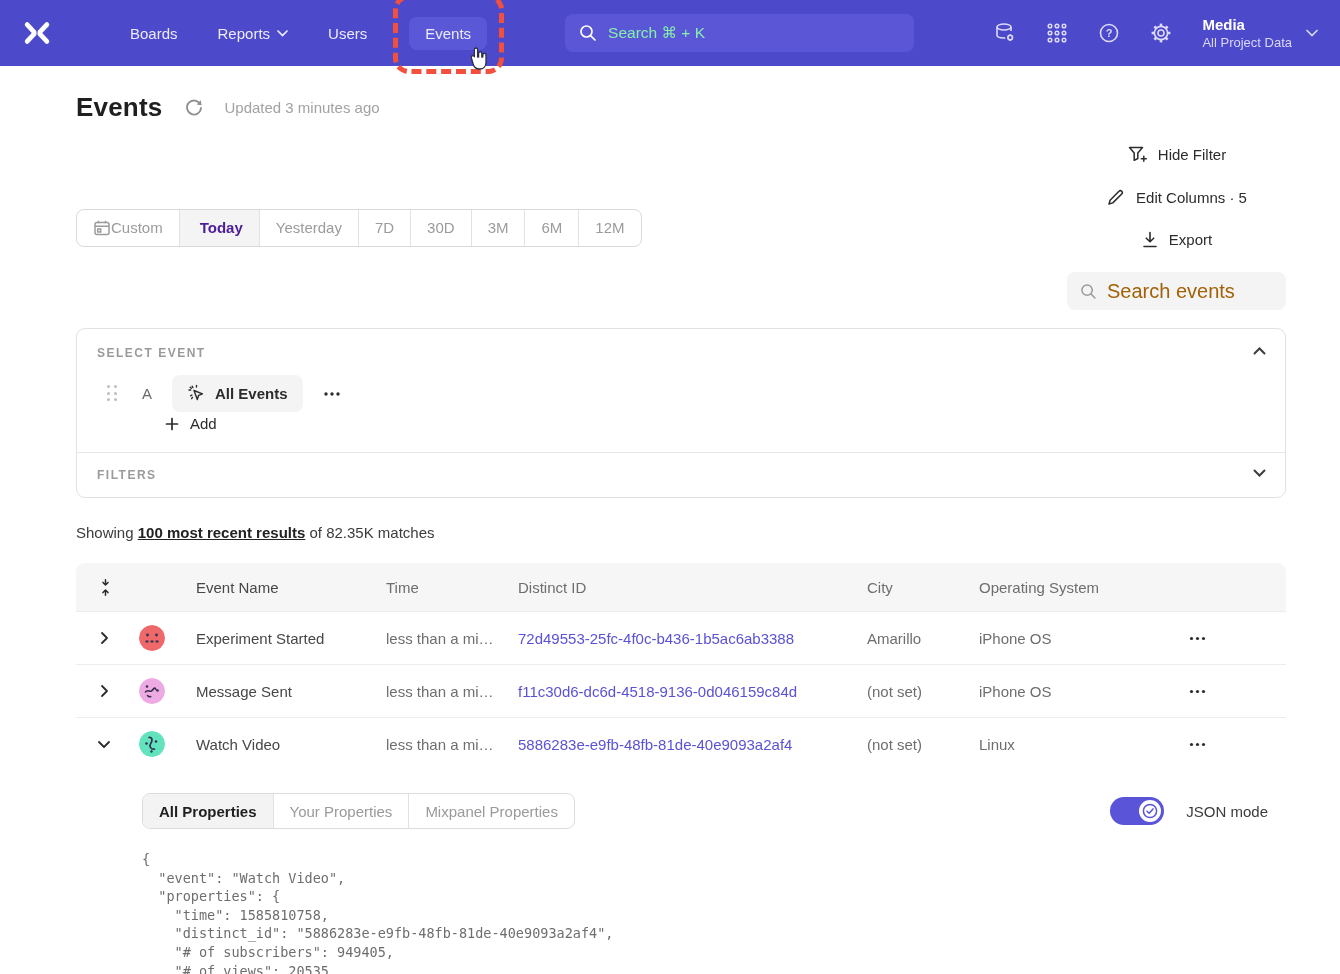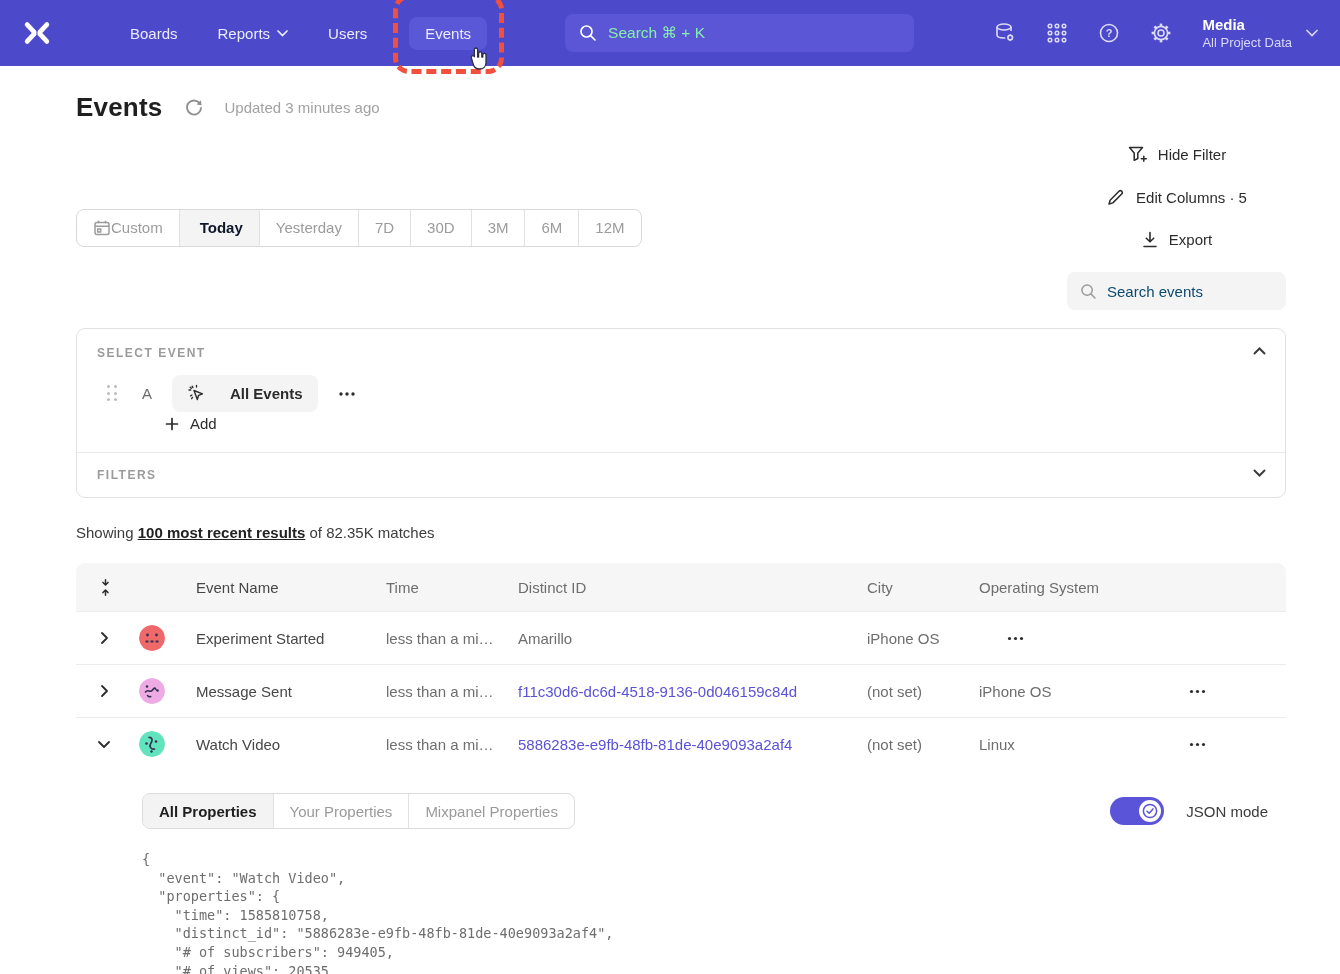--- a/index.html
+++ b/index.html
@@ -32,37 +32,37 @@
   .title-row { margin-top:26px; display:flex; align-items:center; gap:22px; }
   .page-title { font-size:26px; font-weight:bold; color:#1f1f1f; letter-spacing:.2px; }
   .refresh-btn { display:flex; align-items:center; cursor:pointer; }
   .updated { color:#a2a2a2; font-size:15px; margin-left:-2px; }
 
   .controls-row { margin-top:22px; display:flex; align-items:center; }
   .segmented { display:inline-flex; border:1px solid #d9d9d9; border-radius:8px; overflow:hidden; height:38px; background:#fff; }
   .segment { display:flex; align-items:center; gap:0; padding:0 16px; font-size:15px; color:#9b9b9b;
     border-left:1px solid #e2e2e2; cursor:pointer; white-space:nowrap; }
   .segment:first-child { border-left:none; }
-  .segment.selected { background:#f4f4f4; color:#0f172a; font-weight:bold;padding-left:20px; }
+  .segment.selected { background:#f4f4f4; color:#4c1d95; font-weight:bold;padding-left:20px; }
   .toolbar { display:flex; align-items:center; margin-left:auto; gap:23px;flex-direction:column; }
   .tool-btn { display:flex; align-items:center; gap:10px; font-size:15px; color:#2c2c2c; cursor:pointer; white-space:nowrap; }
   .search-events { width:219px; height:38px; background:#f4f4f4; border-radius:8px; border:none;
     display:flex; align-items:center; gap:10px; padding:0 13px; cursor:text; }
-  .search-events span { color:#0c4a6e; font-size:15px; }
+  .search-events span { color:#a16207; font-size:20px; }
 
   
   .query-card { margin-top:18px; border:1px solid #e2e2e2; border-radius:9px; background:#fff; }
   .qc-section1 { padding:17px 20px 18px 20px; position:relative; }
   .qc-label { font-size:12px; letter-spacing:1.5px; color:#9b9b9b; font-weight:bold; }
   .qc-collapse { position:absolute; top:13px; right:14px; padding:5px; cursor:pointer; }
   .event-row { display:flex; align-items:center; margin-top:15px; gap:0; }
   .drag-handle { display:grid; grid-template-columns:repeat(2,4px); grid-auto-rows:4px; gap:2.5px 3px; padding:6px 0; margin-left:10px; cursor:grab; }
   .drag-handle i { width:3px; height:3px; border-radius:50%; background:#bdbdbd; }
   .row-letter { font-size:15px; color:#6a6a6a; margin:0 20px 0 24px; }
-  .event-pill { display:flex; align-items:center; gap:24px; background:#f4f4f4; border-radius:8px;
+  .event-pill { display:flex; align-items:center; gap:9px; background:#f4f4f4; border-radius:8px;
     padding:9px 15px; cursor:pointer; }
   .event-pill b { font-size:15px; color:#2c2c2c; }
   .more-dots { margin-left:16px; cursor:pointer; padding:4px; display:flex; }
   .add-row { display:flex; align-items:center; gap:11px; margin:3px 0 2px 68px; cursor:pointer; width:70px; }
   .add-row span { font-size:15px; color:#2c2c2c; }
   .qc-divider { height:1px; background:#e7e7e7; }
   .qc-section2 { padding:15px 20px; position:relative; }
 
   
   .summary { margin-top:26px; font-size:15px; color:#3c3c3c; }
@@ -348,20 +348,21 @@
       <div>
         <svg class="avatar" width="26" height="26" viewBox="0 0 26 26">
           <circle cx="13" cy="13" r="13" fill="#f0696a" style="fill: rgb(240, 105, 106);"></circle>
           <circle cx="8.5" cy="10" r="1.4" fill="#34304e"></circle>
             <circle cx="17.5" cy="10" r="1.4" fill="#34304e"></circle>
           <path d="M6.5 16.5 h13" stroke="#34304e" stroke-width="2" stroke-dasharray="3 2"></path>
         </svg>
       </div>
       <div class="cell-name">Experiment Started</div>
       <div class="cell-time">less than a min...</div>
+      <a class="cell-id">72d49553-25fc-4f0c-b436-1b5ac6ab3388</a>
       <div class="cell-dim">Amarillo</div>
       <div class="cell-dim">iPhone OS</div>
       <div class="cell-menu">
         <svg width="17" height="5" viewBox="0 0 17 5">
             <circle cx="2.5" cy="2.5" r="1.6" fill="#2c2c2c"></circle>
             <circle cx="8.5" cy="2.5" r="1.6" fill="#2c2c2c"></circle>
             <circle cx="14.5" cy="2.5" r="1.6" fill="#2c2c2c"></circle>
           </svg>
       </div>
     </div>

